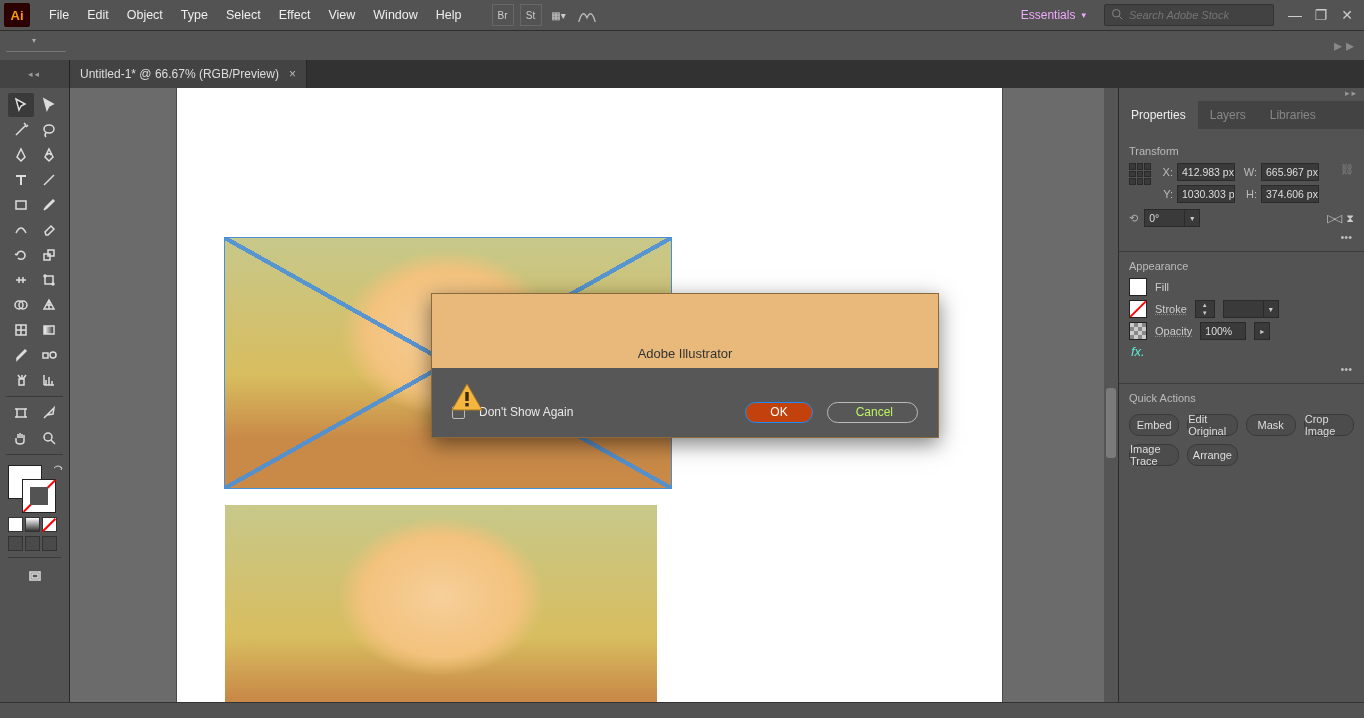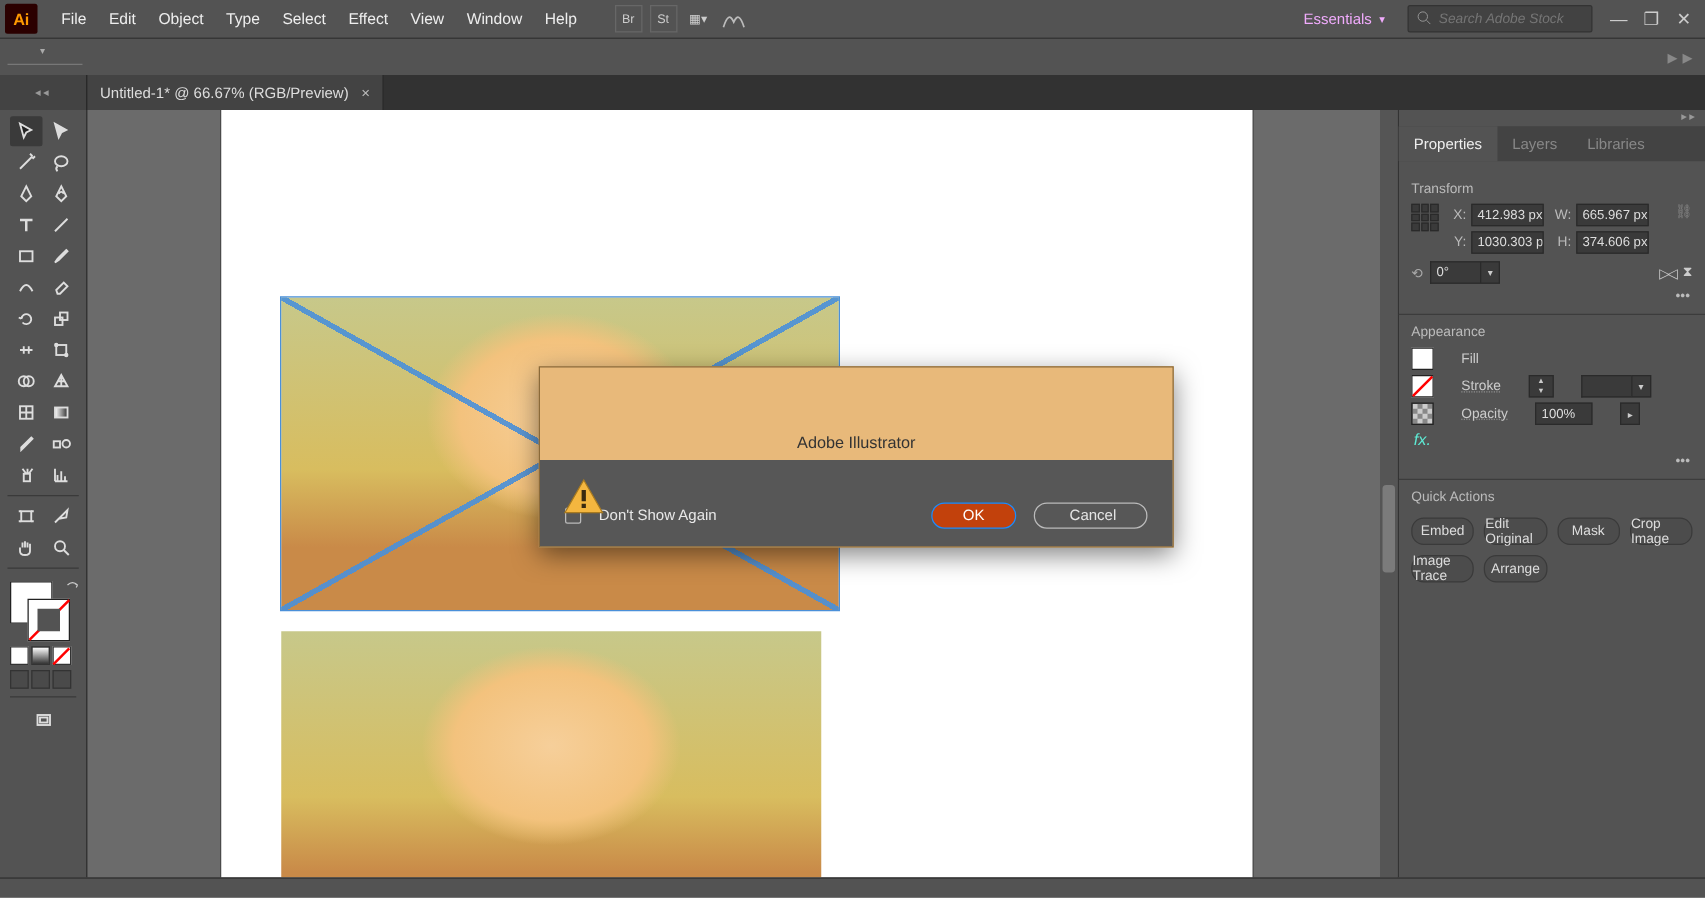--- a/index.html
+++ b/index.html
@@ -5,21 +5,21 @@
   * { box-sizing: border-box; margin: 0; padding: 0; user-select: none; font-family: "Segoe UI", Tahoma, sans-serif; }
   body { width: 1364px; height: 718px; background: #323232; overflow: hidden; color: #ccc; font-size: 12px; }
 
   
   .menubar { height: 30px; background: #535353; display: flex; align-items: center; padding: 0 4px; position: relative; }
   .ai-logo { width: 26px; height: 24px; background: #2b0000; color: #ff9a00; font-weight: bold; display:flex;align-items:center;justify-content:center;font-size:13px;border-radius:2px;margin-right:10px;}
   .menu-item { padding: 0 9px; height: 30px; display:flex;align-items:center; color:#eee; font-size:12.5px; cursor:default;}
   .menubar .spacer { flex: 1; }
   .menubar-iconbtn { width:22px; height:22px; border:1px solid #676767; margin:0 3px; display:flex;align-items:center;justify-content:center; font-size:10px; color:#ccc;}
   .workspace-switch { padding: 2px 10px; color:#f0abfc; font-size:12px; display:flex;align-items:center;gap:6px; margin-left:20px;}
-  .search-box { width: 148px; height: 22px; background:#424242; border:1px solid #333; border-radius:2px; display:flex;align-items:center;padding:0 6px;gap:6px; margin:0 8px;}
+  .search-box { width: 170px; height: 22px; background:#424242; border:1px solid #333; border-radius:2px; display:flex;align-items:center;padding:0 6px;gap:6px; margin:0 8px;}
   .search-box input { background:transparent; border:none; outline:none; color:#bbb; font-size:11px; width:100%; font-style:italic;}
   .winctrl { width:26px; text-align:center; color:#ccc; font-size:14px; }
 
   
   .controlbar { height: 30px; background: #535353; border-top:1px solid #2e2e2e; display:flex; align-items:center; padding-left:6px;}
   .controlbar .expand-handle { width:60px; height:12px; border-bottom:1px solid #777; position:relative; }
   .controlbar .expand-handle::after {content:"▾"; position:absolute; right:50%; top:-4px; font-size:8px; color:#aaa;}
   .controlbar-right { margin-left:auto; margin-right:6px; font-size:16px; color:#888; letter-spacing:4px; }
 
   
@@ -76,21 +76,21 @@
   .refpoint { width:22px; height:22px; display:grid; grid-template-columns:repeat(3,1fr); grid-template-rows:repeat(3,1fr); gap:1px;}
   .refpoint div { background:#3a3a3a; border:1px solid #2a2a2a;}
   .lbl { font-size:11px; color:#bbb; text-align:right;}
   .numfield { height:18px; background:#3a3a3a; border:1px solid #2a2a2a; color:#ddd; font-size:10.5px; padding:0 4px; display:flex; align-items:center; overflow:hidden; white-space:nowrap;}
   .angle-row { display:flex; align-items:center; gap:6px; margin-top:6px;}
   .dropdown { display:flex; }
   .dropdown .numfield{border-right:none;}
   .dropdown .caret { width:16px; height:18px; background:#3a3a3a; border:1px solid #2a2a2a; display:flex;align-items:center;justify-content:center; font-size:8px;}
   .more-dots { text-align:right; color:#bbb; margin:4px 2px 0 0;}
   .panel-hr { height:1px; background:#3c3c3c; margin:8px -10px;}
-  .app-row { display:flex; align-items:center; gap:22px; margin:4px 0;}
+  .app-row { display:flex; align-items:center; gap:8px; margin:4px 0;}
   .swatch-sm { width:18px; height:18px; background:#fff; border:1px solid #222; position:relative;}
   .swatch-sm.none::after{content:"";position:absolute;width:140%;height:2px;background:red;transform:rotate(-45deg);top:45%;left:-20%;}
   .swatch-sm.trans { background: repeating-conic-gradient(#888 0 25%, #ccc 0 50%) 0 0/8px 8px; }
   .stepper { width:20px; height:18px; background:#3a3a3a; border:1px solid #2a2a2a; display:flex; flex-direction:column;}
   .stepper div{flex:1; display:flex;align-items:center;justify-content:center;font-size:6px;}
   .strokewidth { width:40px; }
   .fx { font-style:italic; color:#5eead4; font-size:13px; margin:2px 0 0 2px;}
   .qa-grid { display:grid; grid-template-columns:1fr 1fr 1fr 1fr; gap:8px; padding:4px 0;}
   .qa-btn { height:22px; background:#4c4c4c; border:1px solid #3a3a3a; border-radius:10px; display:flex;align-items:center;justify-content:center; font-size:11px; color:#ddd;}
 
@@ -101,21 +101,21 @@
   .dialog { position:absolute; left:431px; top:293px; width:508px; background:#e8b97a; border:1px solid #8a6a3a; box-shadow:0 6px 20px rgba(0,0,0,.5); }
   .dialog-title { height:30px; display:flex; align-items:center; justify-content:center; color:#333; font-size:13px;margin-top:44px;}
   .dialog-body { background:#575757; margin:0; padding:16px 20px 14px 64px; position:relative; color:#e8e8e8; font-size:12px; line-height:1.45;}
   .warn-icon { position:absolute; left:18px; top:14px; width:34px; height:30px; }
   .warn-icon svg { width:100%; height:100%; }
   .dialog-buttons { display:flex; align-items:center; gap:14px; margin-top:18px; margin-left:-44px;}
   .chk { width:13px; height:13px; border:1px solid #bbb; border-radius:2px; }
   .dlg-spacer { flex:1; }
   .btn { height:21px; border-radius:11px; padding:0 24px; font-size:12px; display:flex;align-items:center;justify-content:center; }
   .btn.primary { background:#c2410c; color:#fff; border:1px solid #1a8cff;}
-  .btn.secondary { background:transparent; color:#e5e5e5; border:1px solid #bbb;padding-left:28px;}
+  .btn.secondary { background:transparent; color:#bef264; border:1px solid #bbb;padding-left:28px;}
 </style>
 </head>
 <body>
 
 <div class="menubar">
   <div class="ai-logo">Ai</div>
   <div class="menu-item">File</div>
   <div class="menu-item">Edit</div>
   <div class="menu-item">Object</div>
   <div class="menu-item">Type</div>

